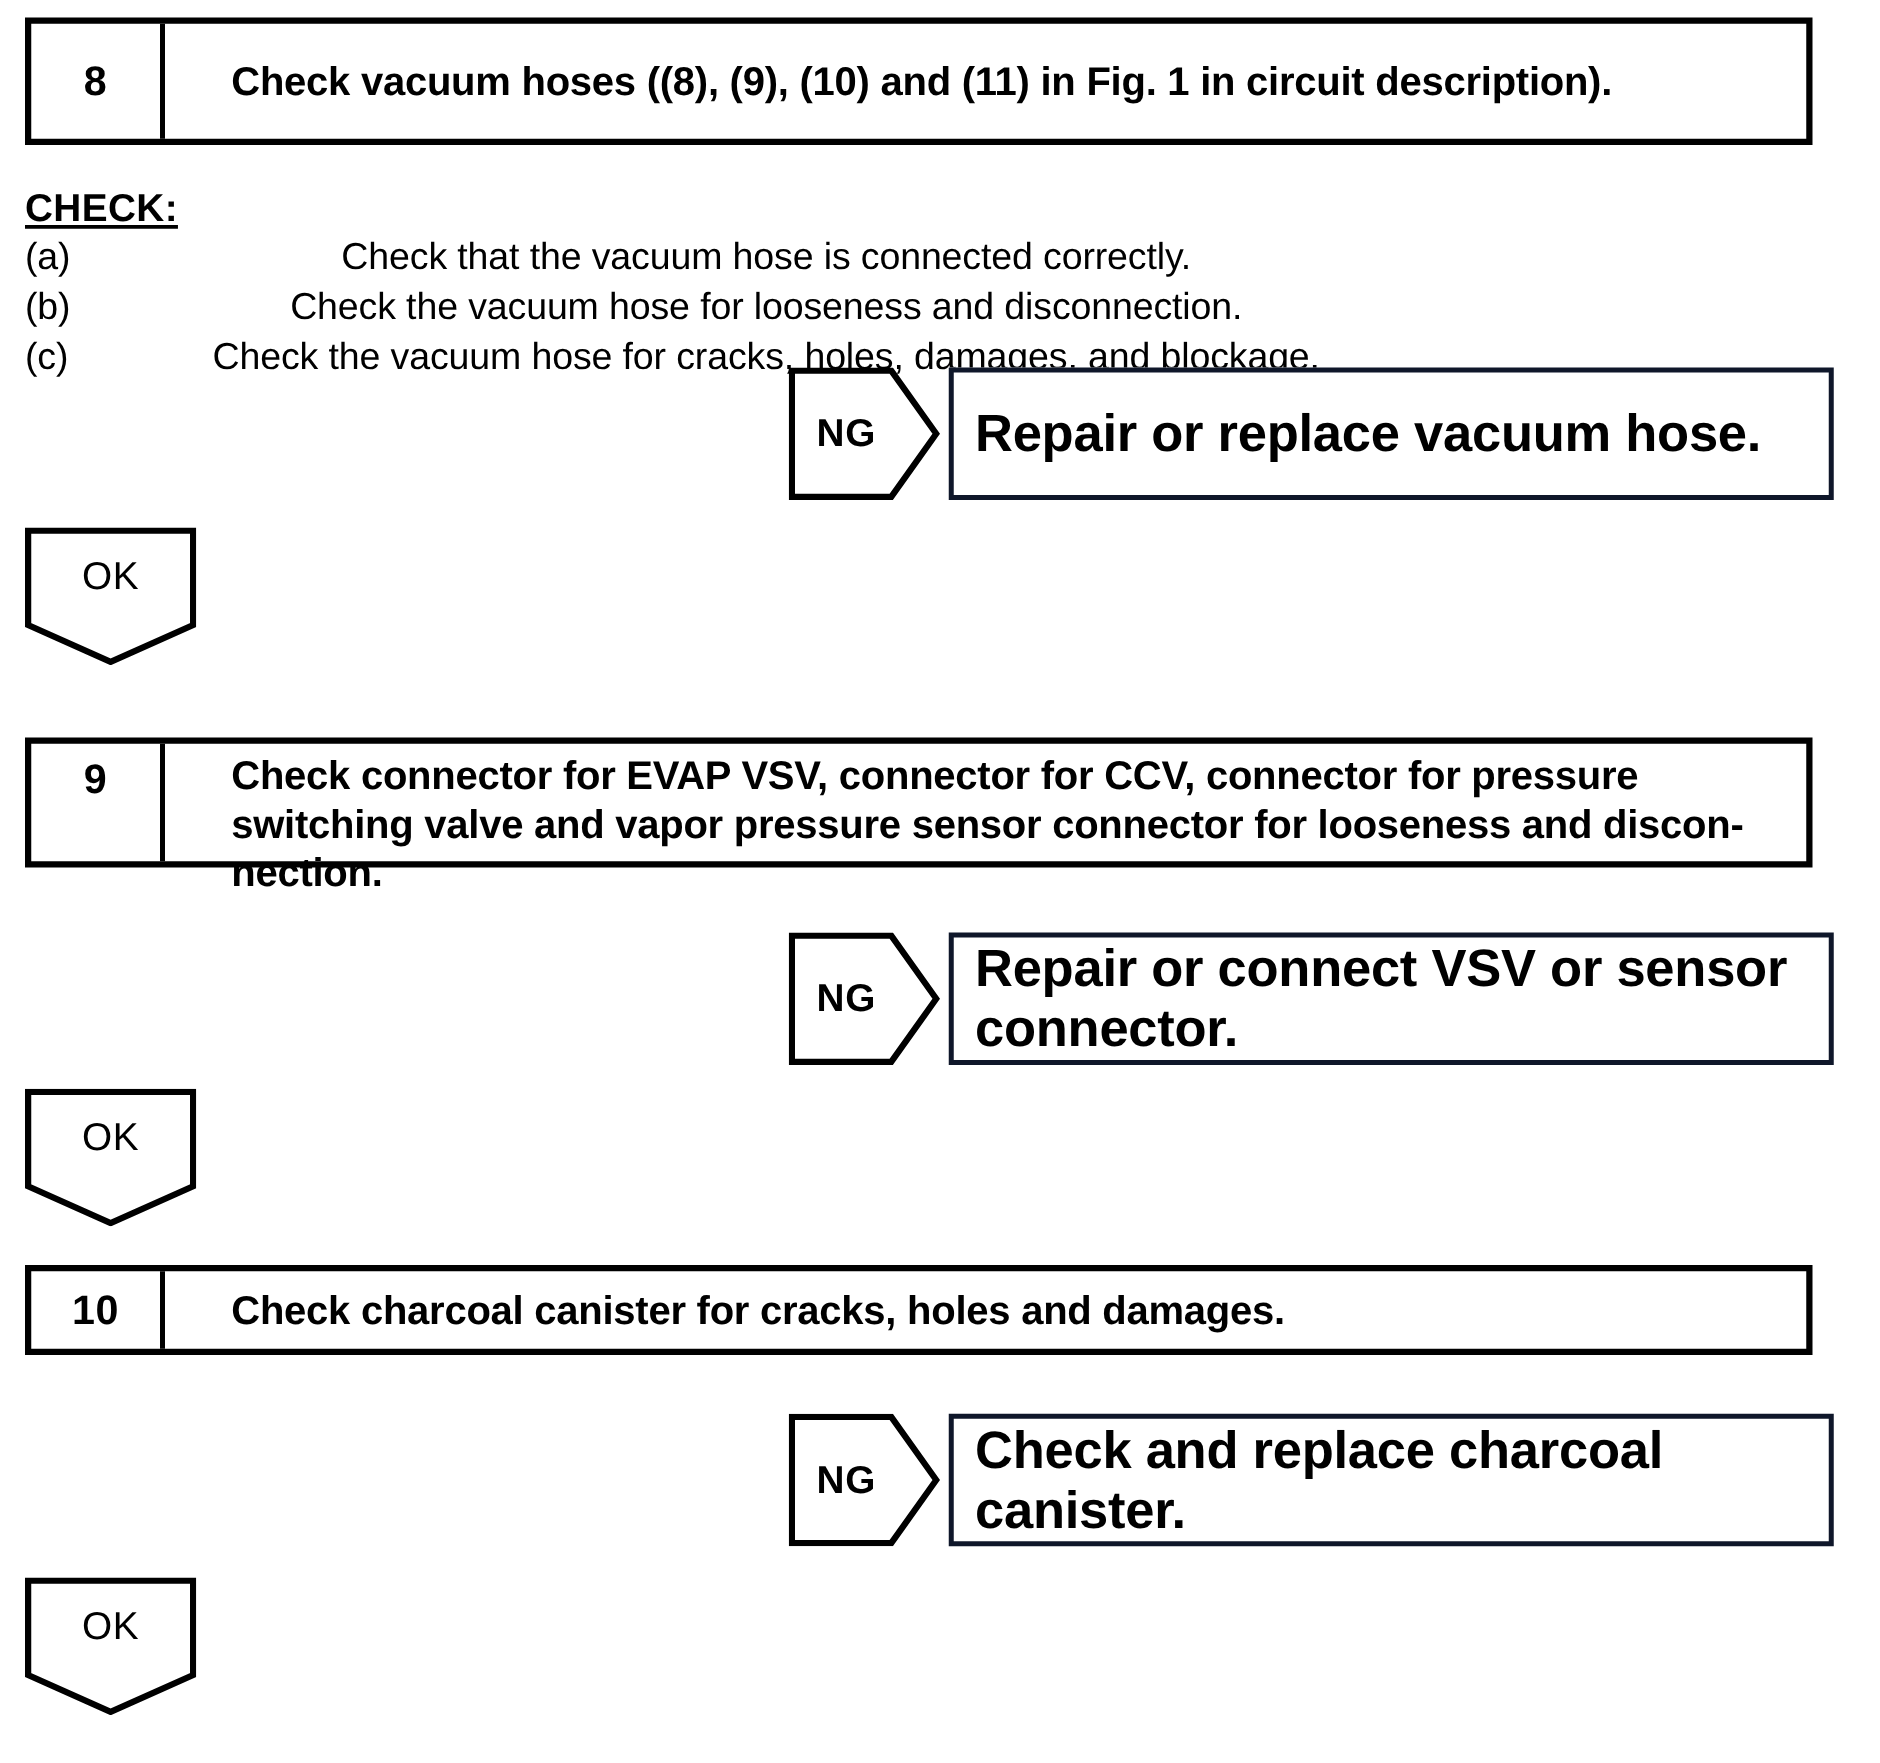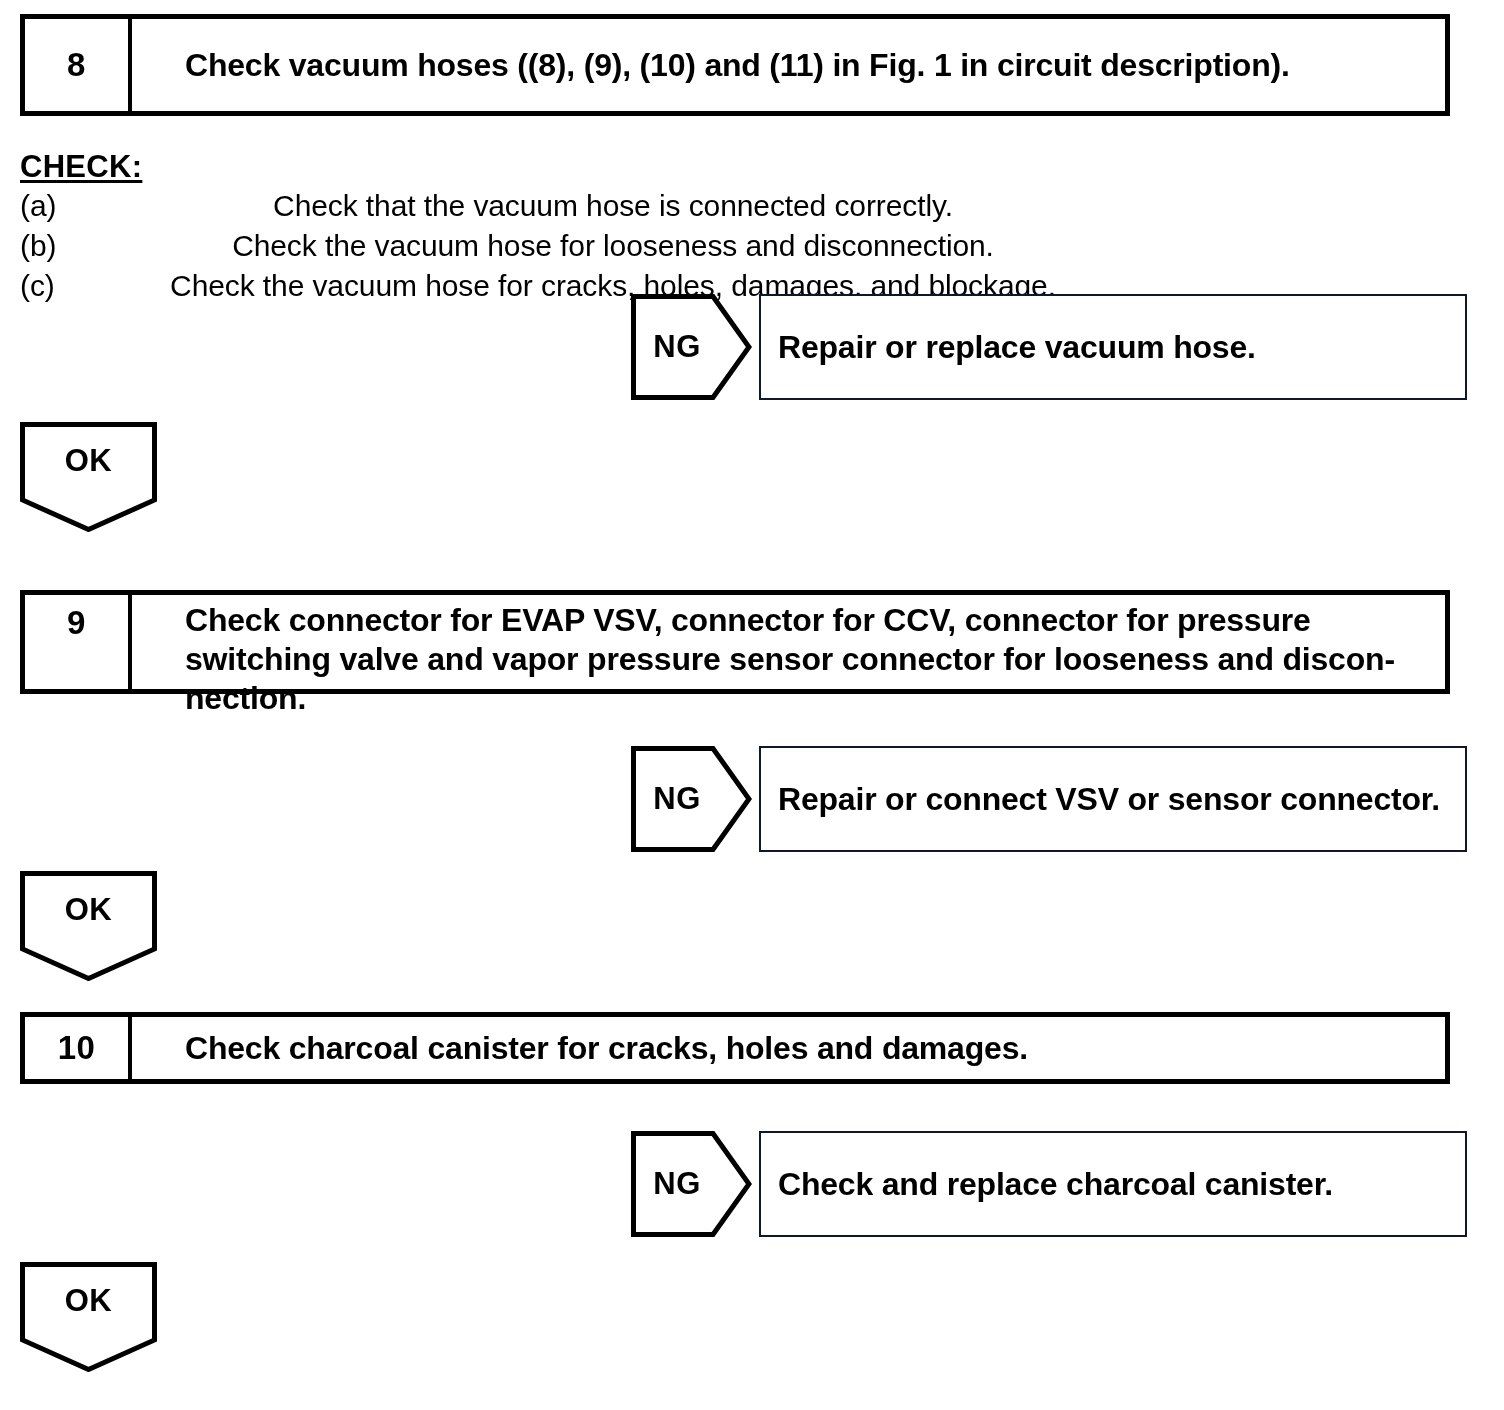--- a/index.html
+++ b/index.html
@@ -114,25 +114,25 @@
     font-weight: bold;
     letter-spacing: 0.5px;
   }
   .ng-box {
     position: absolute;
     left: 128px;
     top: 0;
     width: 708px;
     height: 106px;
     box-sizing: border-box;
-    border: 2px solid #0f172a;
+    border: 4px solid #0f172a;
     display: flex;
     align-items: center;
     padding-left: 17px;
-    font-size: 32px;
+    font-size: 42px;
     font-weight: bold;
     letter-spacing: -0.2px;
     background: #fff;
   }
 
   
   .ok-shape {
     position: absolute;
     width: 137px;
     height: 110px;
@@ -141,21 +141,21 @@
   .ok-label {
     position: absolute;
     left: 0;
     top: 0;
     width: 137px;
     height: 78px;
     display: flex;
     align-items: center;
     justify-content: center;
     font-size: 31px;
-    font-weight: bold;
+    font-weight: normal;
     letter-spacing: 0.5px;
   }
 </style>
 </head>
 <body>
 
 <div class="page">
 
   <div class="step-table" style="top:14px; height:102px;">
     <div class="step-num">8</div>

